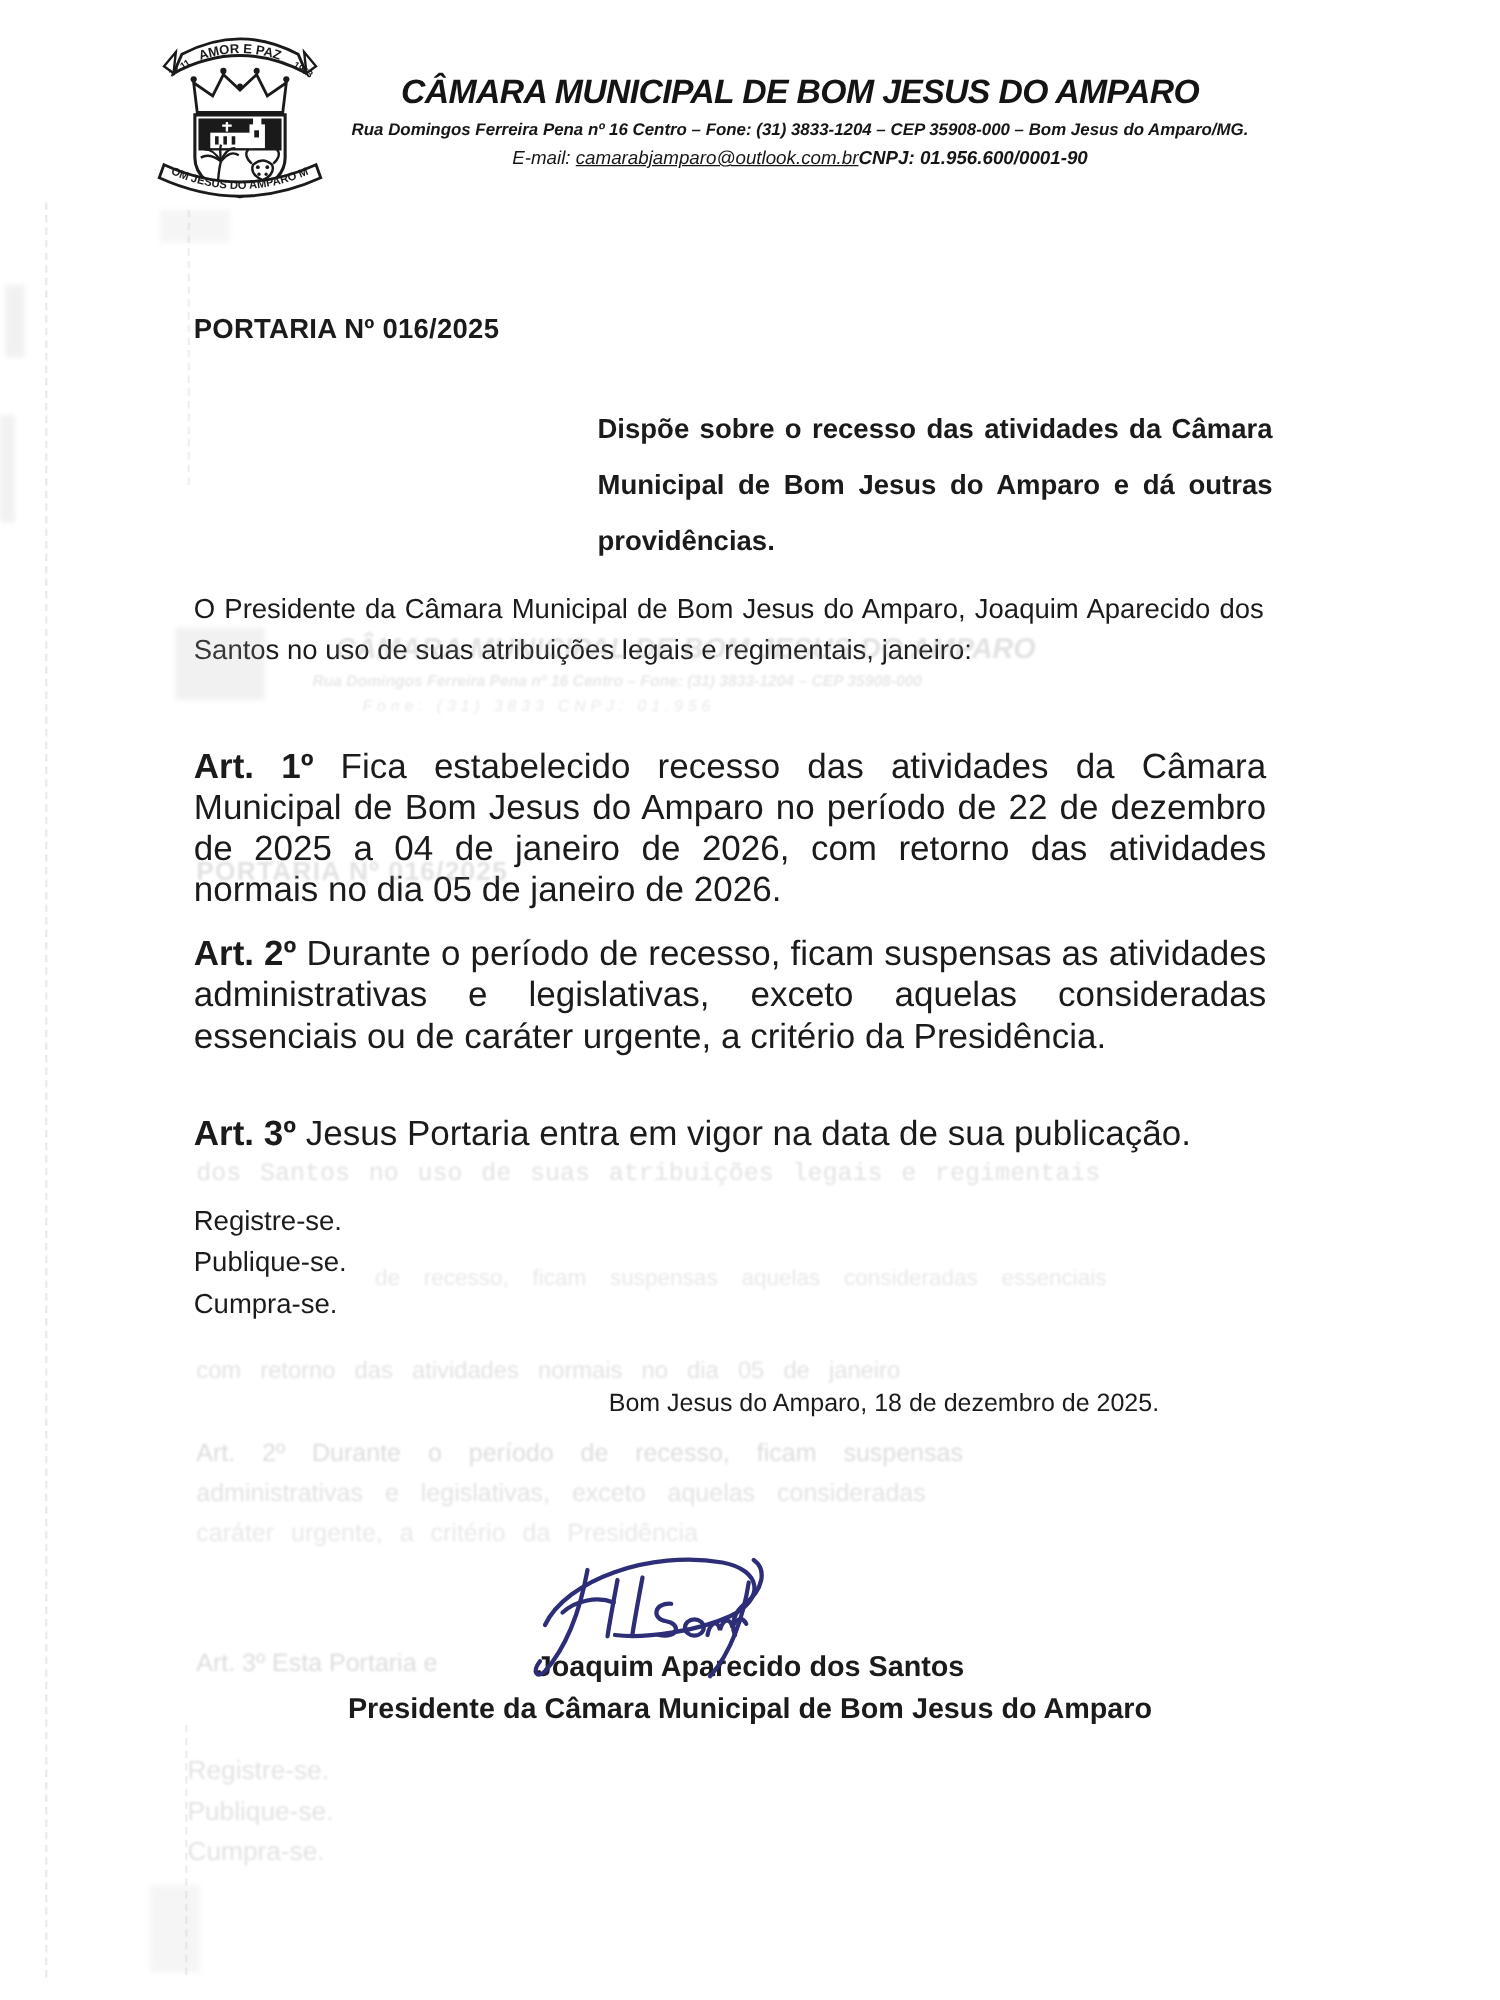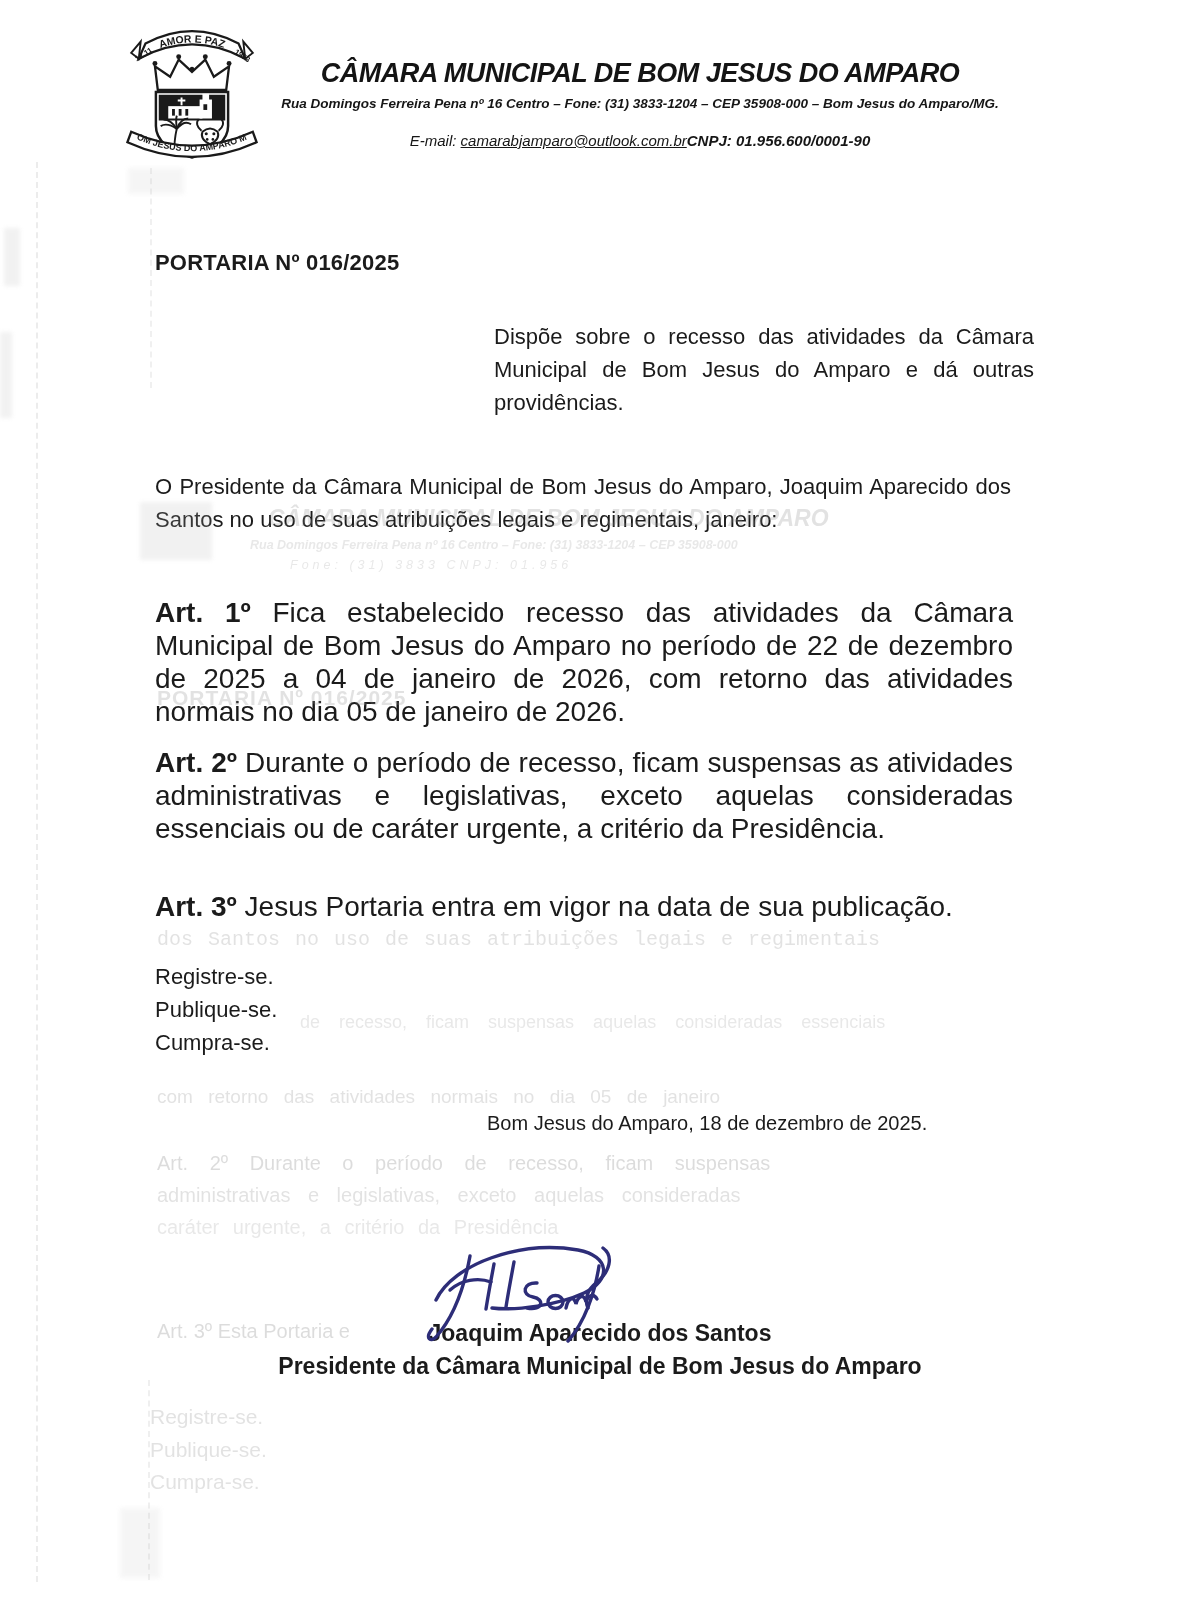--- a/index.html
+++ b/index.html
@@ -17,33 +17,33 @@
   .header-text{position:absolute;left:255px;top:58px;width:770px;text-align:center;}
   .org-name{
     font-size:27px;font-weight:bold;font-style:italic;
     letter-spacing:-0.5px;white-space:nowrap;color:#141414;
   }
   .org-address{
     margin-top:7px;font-size:13.5px;font-weight:bold;font-style:italic;
     white-space:nowrap;color:#161616;
   }
   .org-contact{
-    margin-top:21px;font-size:15px;font-weight:bold;font-style:italic;
+    margin-top:7px;font-size:15px;font-weight:bold;font-style:italic;
     display:flex;justify-content:center;color:#161616;
   }
   .org-contact .email{text-decoration:underline;font-weight:normal;}
   .org-contact .email-label{font-weight:normal;}
   
   .doc-title{
     position:absolute;left:155px;top:250px;
     font-size:22px;font-weight:bold;letter-spacing:0.2px;
   }
   .summary{
-    position:absolute;left:494px;top:298px;width:540px;
-    font-size:22px;line-height:33px;text-align:justify;
+    position:absolute;left:478px;top:298px;width:540px;
+    font-size:22px;line-height:45px;text-align:justify;font-weight:bold;
   }
   .preamble{
     position:absolute;left:155px;top:448px;width:856px;
     font-size:22px;line-height:33px;text-align:justify;
   }
   .article{position:absolute;left:155px;width:858px;
     font-size:28px;line-height:33px;text-align:justify;}
   .art1{top:568px;}
   .art2{top:718px;}
   .art3{top:862px;}

